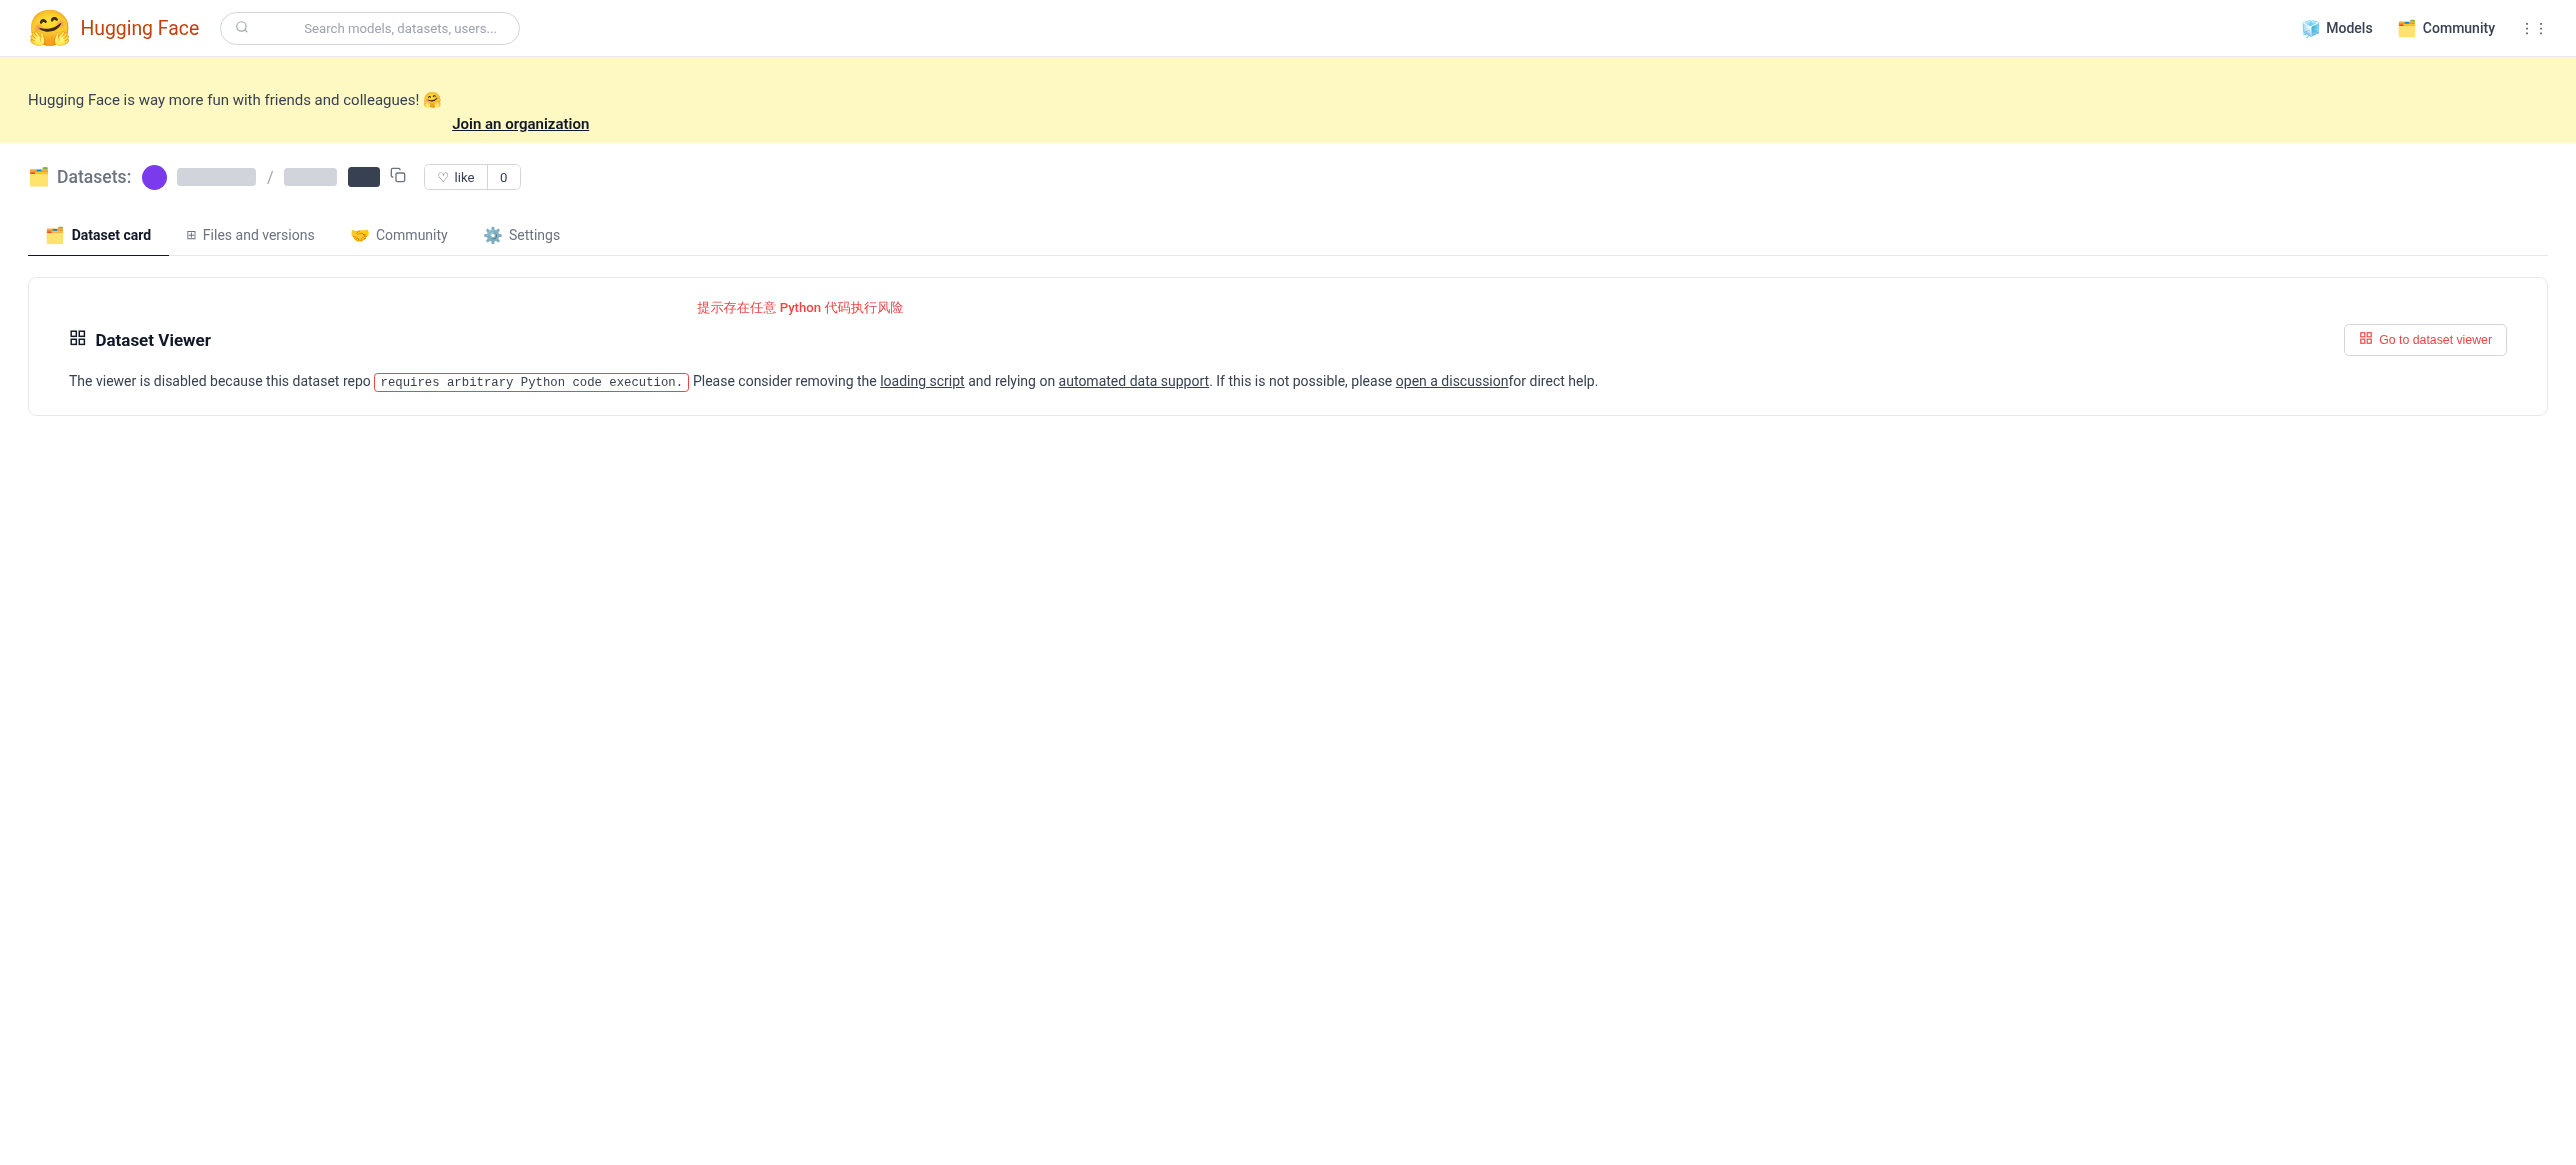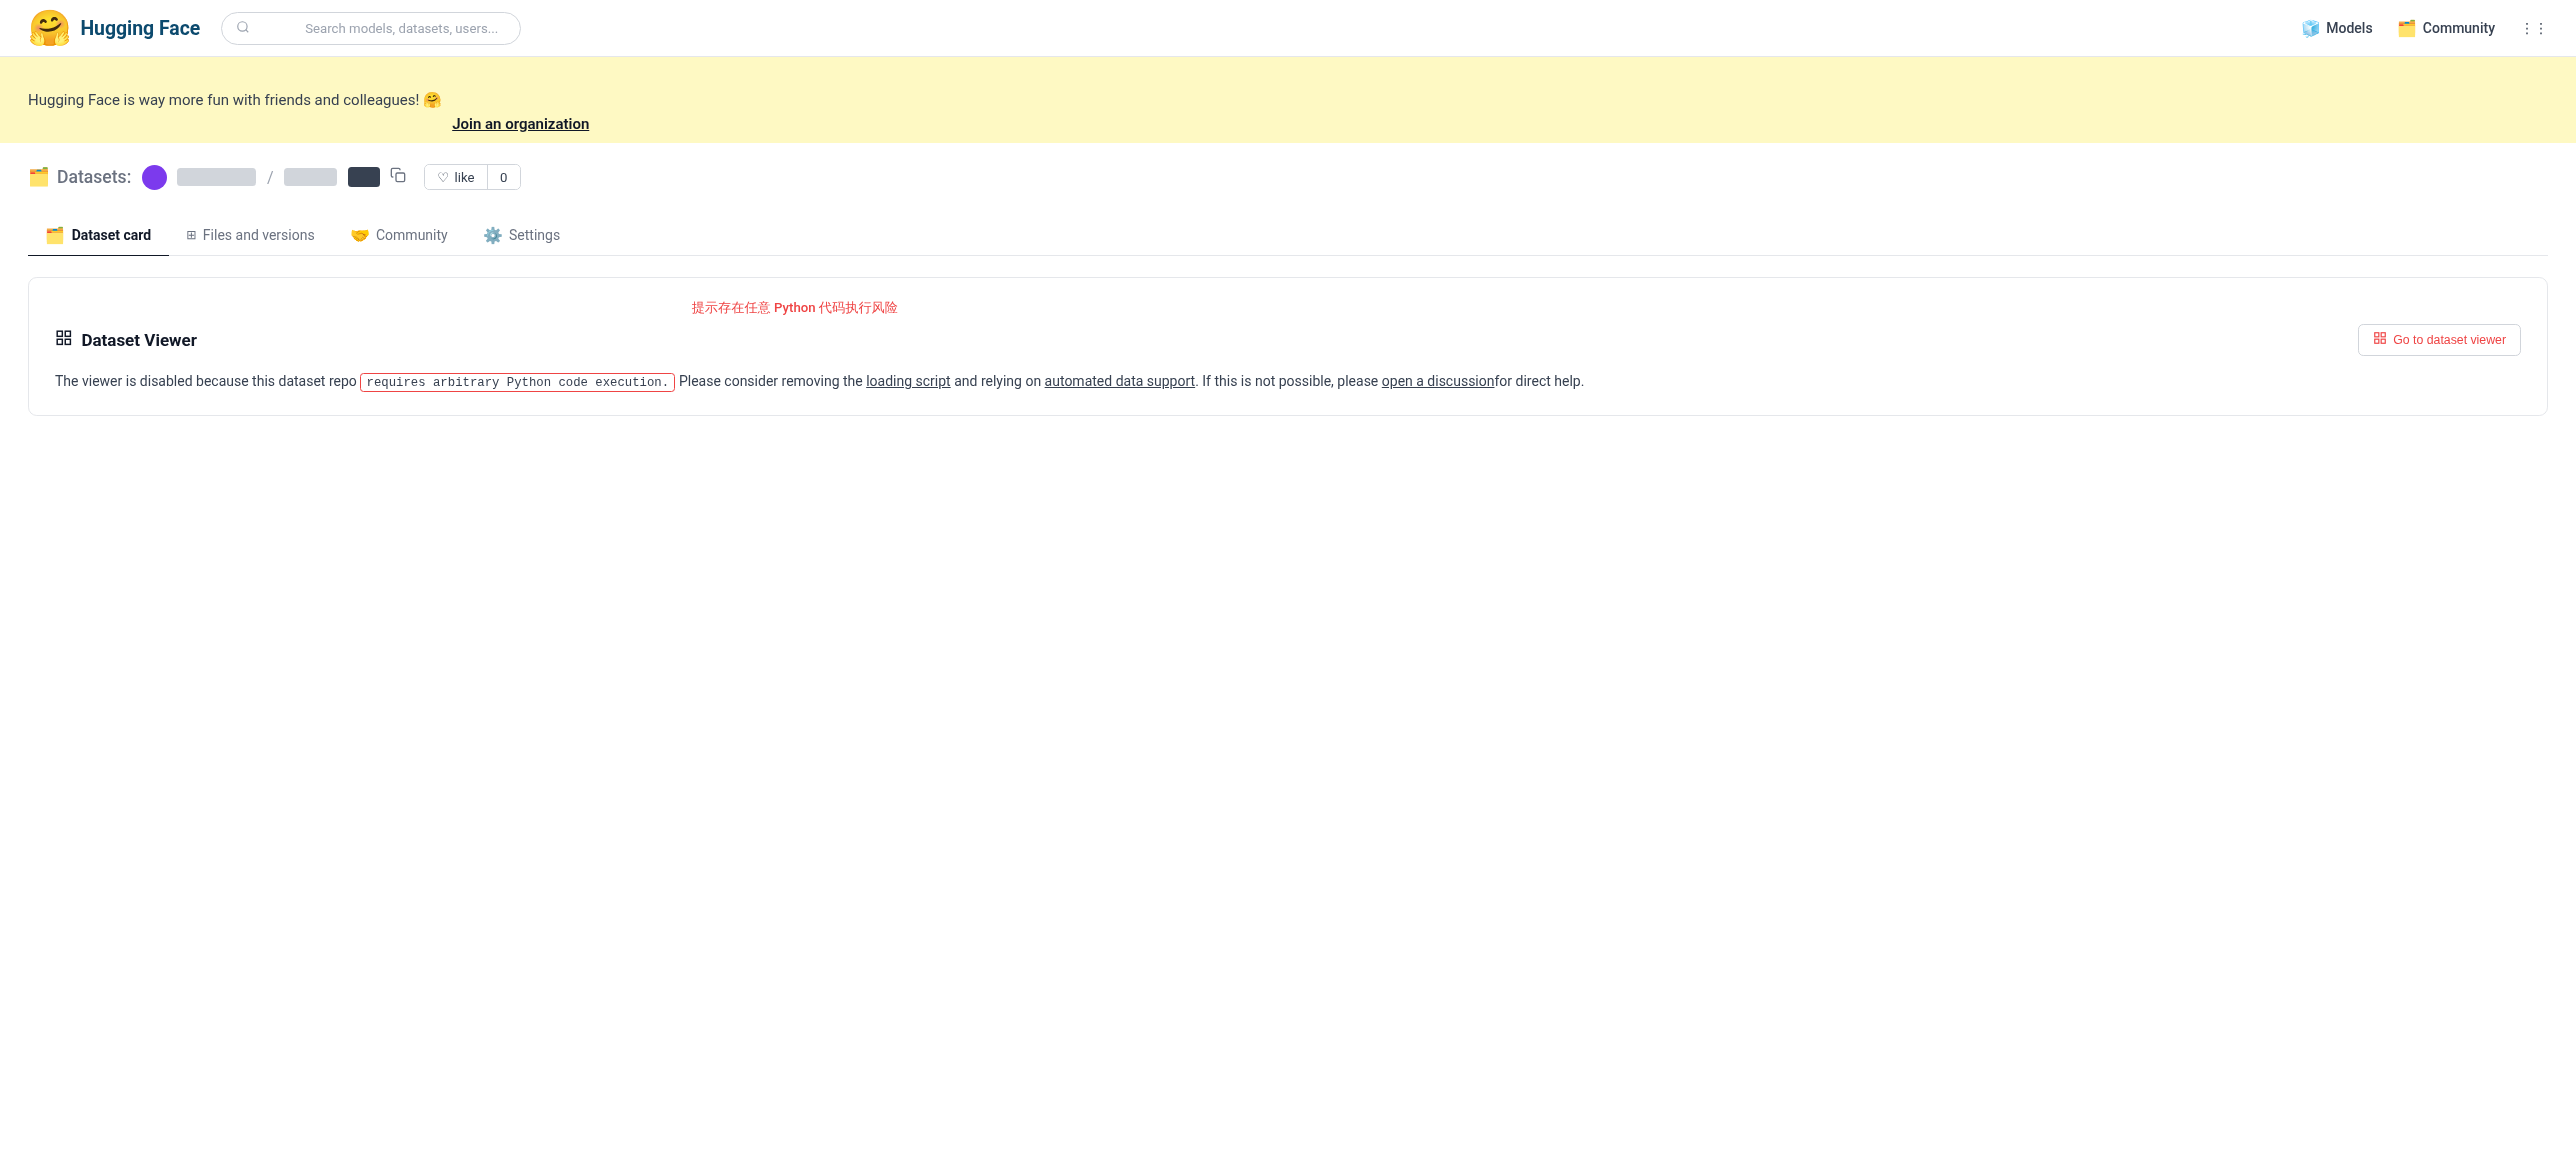--- a/index.html
+++ b/index.html
@@ -23,22 +23,22 @@
       align-items: center;
       gap: 8.8px;
       flex-shrink: 0;
     }
     .logo-emoji {
       font-size: 35px;
       line-height: 1;
     }
     .logo-text {
       font-size: 19.4px;
-      font-weight: 700;
-      color: #0c4a6e;
+      font-weight: 400;
+      color: #c2410c;
     }
     .search-bar {
       flex: 0 0 300px;
       display: flex;
       align-items: center;
       border: 0.9px solid #d1d5db;
       border-radius: 8815px;
       padding: 7px 14px;
       gap: 7px;
       background: #fff;
@@ -199,21 +199,21 @@
       border-bottom: 1.8px solid #111827;
     }
     .tab-icon {
       font-size: 16px;
     }
 
     
     .viewer-card {
       border: 0.9px solid #e5e7eb;
       border-radius: 8.8px;
-      padding: 21px 26px;
+      padding: 21px 40px;
       position: relative;
     }
     .viewer-card-header {
       display: flex;
       align-items: center;
       justify-content: space-between;
       margin-bottom: 14px;
       gap: 12px;
     }
     .viewer-title {

